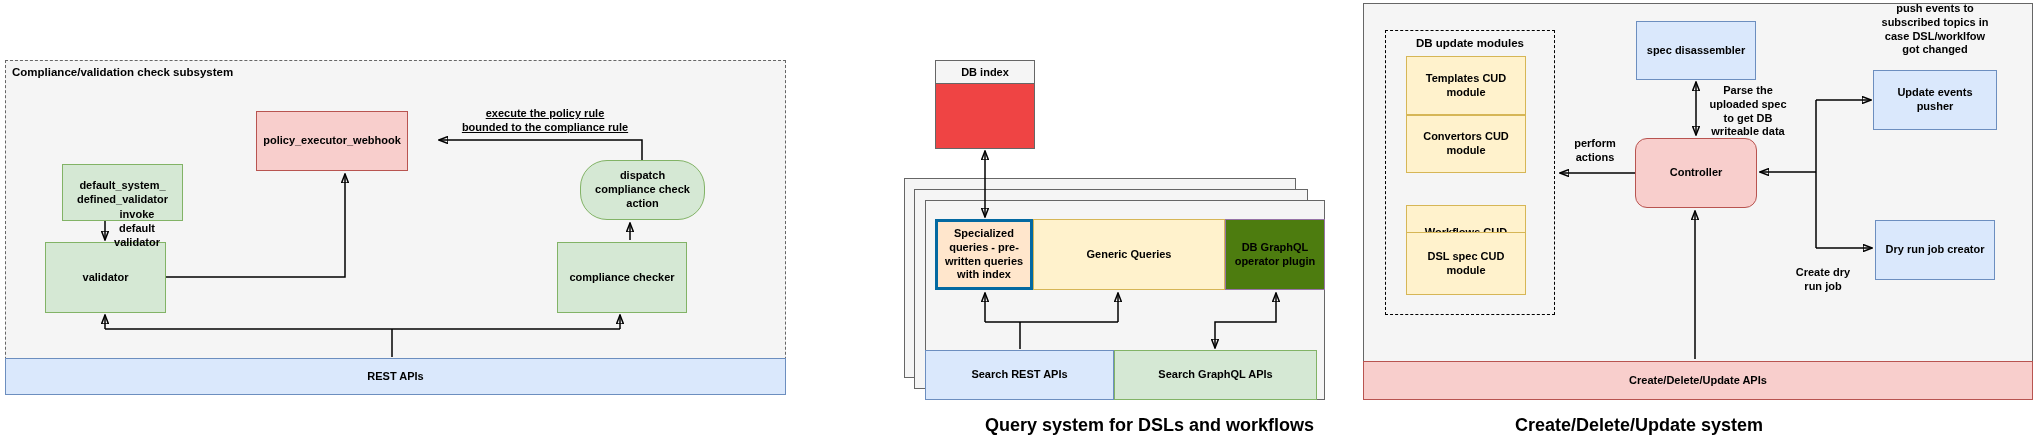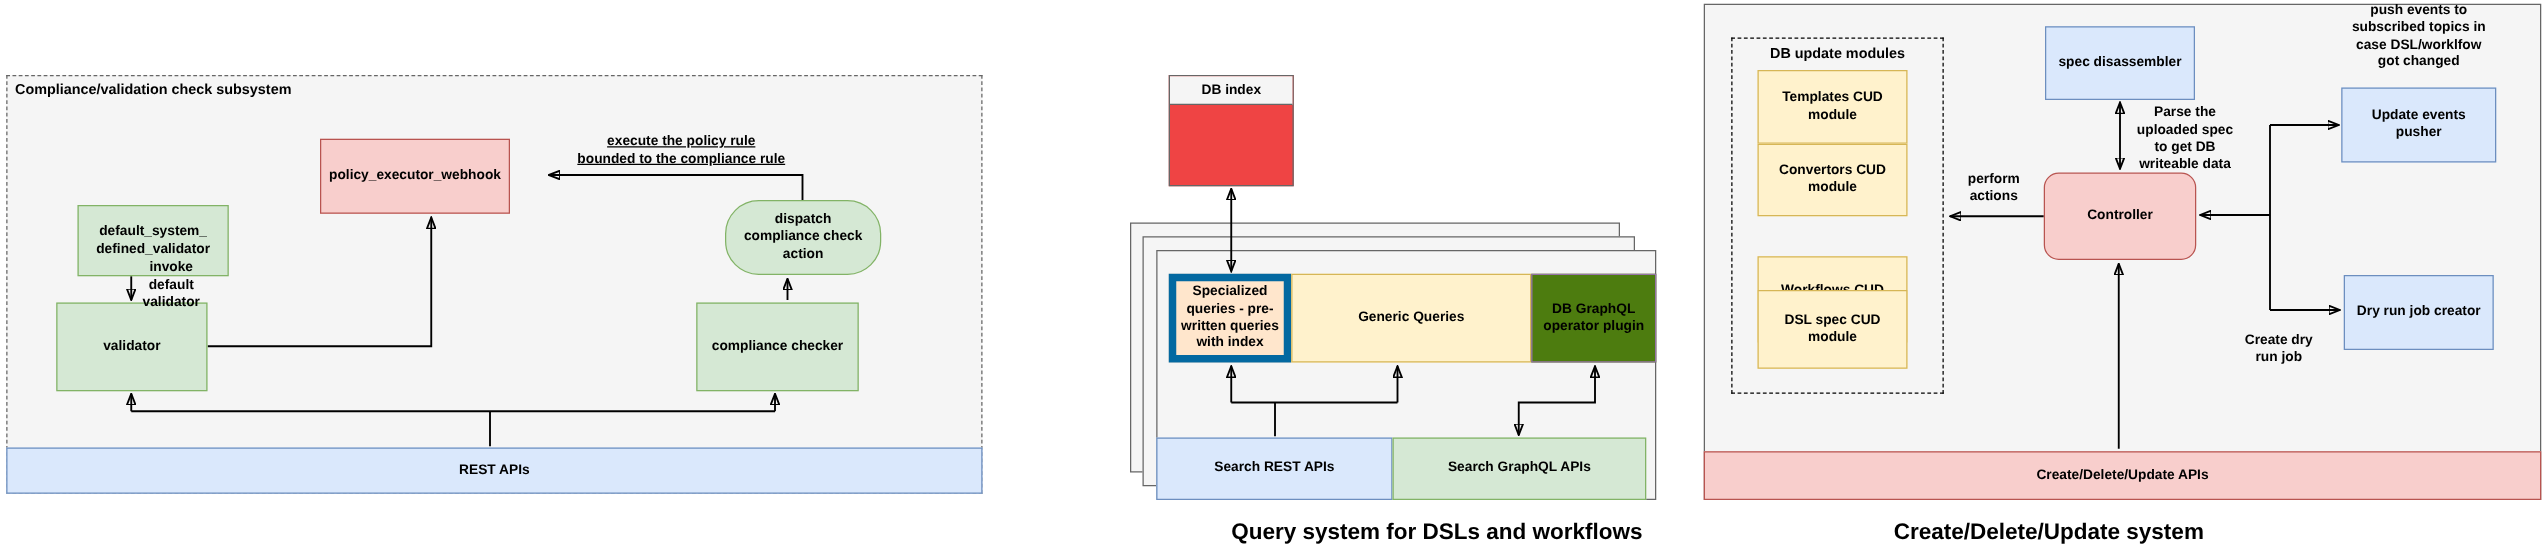--- a/index.html
+++ b/index.html
@@ -20,21 +20,21 @@
   .lbl {
     position:absolute; box-sizing:border-box;
     font-size:11px; line-height:1.25; white-space:pre-line; text-align:center;
   }
   .title-lbl { position:absolute; font-size:11.5px; text-align:left; white-space:nowrap; }
   .caption { position:absolute; font-size:18px; text-align:center; white-space:nowrap; }
   .green  { background:#d5e8d4; border:1px solid #82b366; }
   .red    { background:#f8cecc; border:1px solid #b85450; }
   .blue   { background:#dae8fc; border:1px solid #6c8ebf; }
   .yellow { background:#fff2cc; border:1px solid #d6b656; }
-  .orange { background:#ffe6cc; border:6px solid #0369a1; }
+  .orange { background:#ffe6cc; border:3px solid #0369a1; }
   .purple { background:#4d7c0f; border:1px solid #9673a6; }
   .page   { background:#f5f5f5; border:1px solid #666666; }
   .edges  { position:absolute; left:0; top:0; pointer-events:none; }
   .edges path { fill:none; stroke:#000; stroke-width:1.5; }
   .dbindex-title {
     position:absolute; left:0; top:0; right:0; height:22px;
     display:flex; align-items:center; justify-content:center;
     background:#f5f5f5; border-bottom:1px solid #666666; font-size:11px;
   }
 </style>

